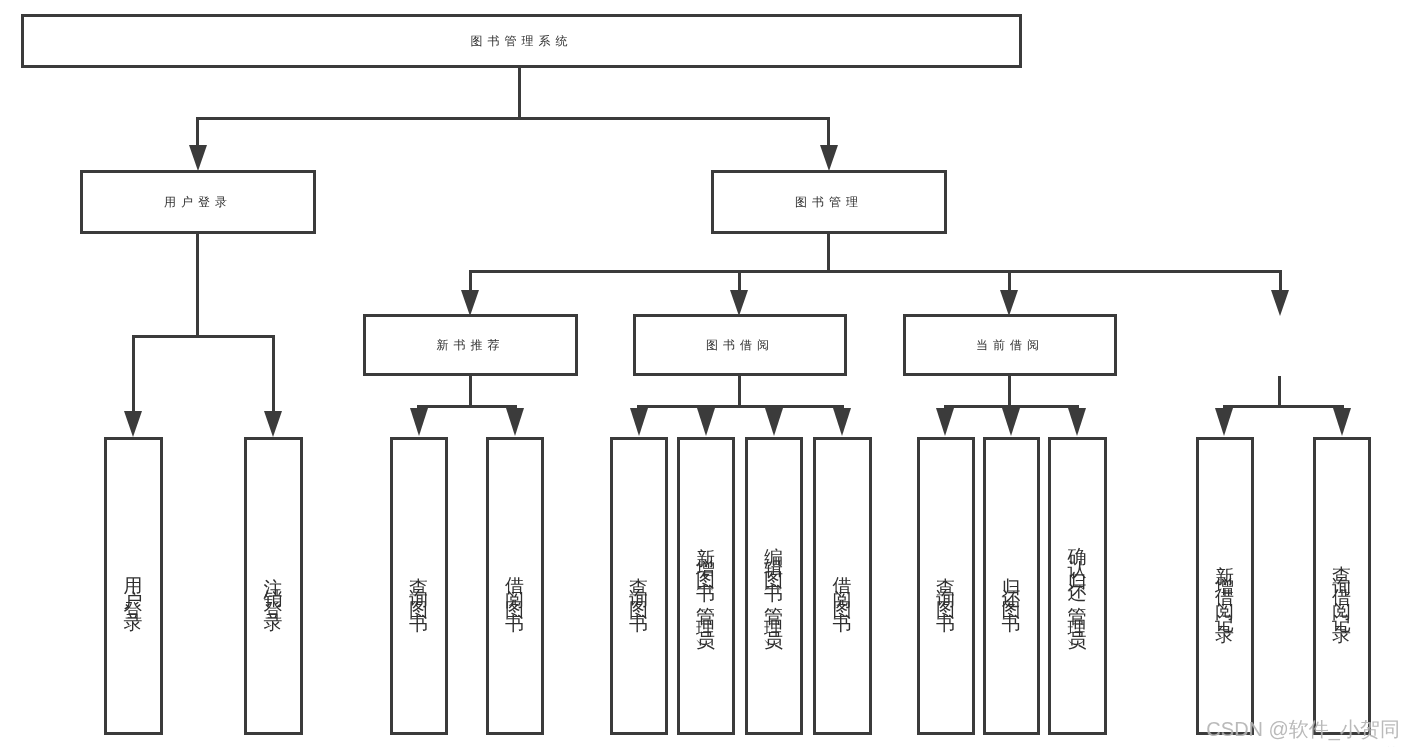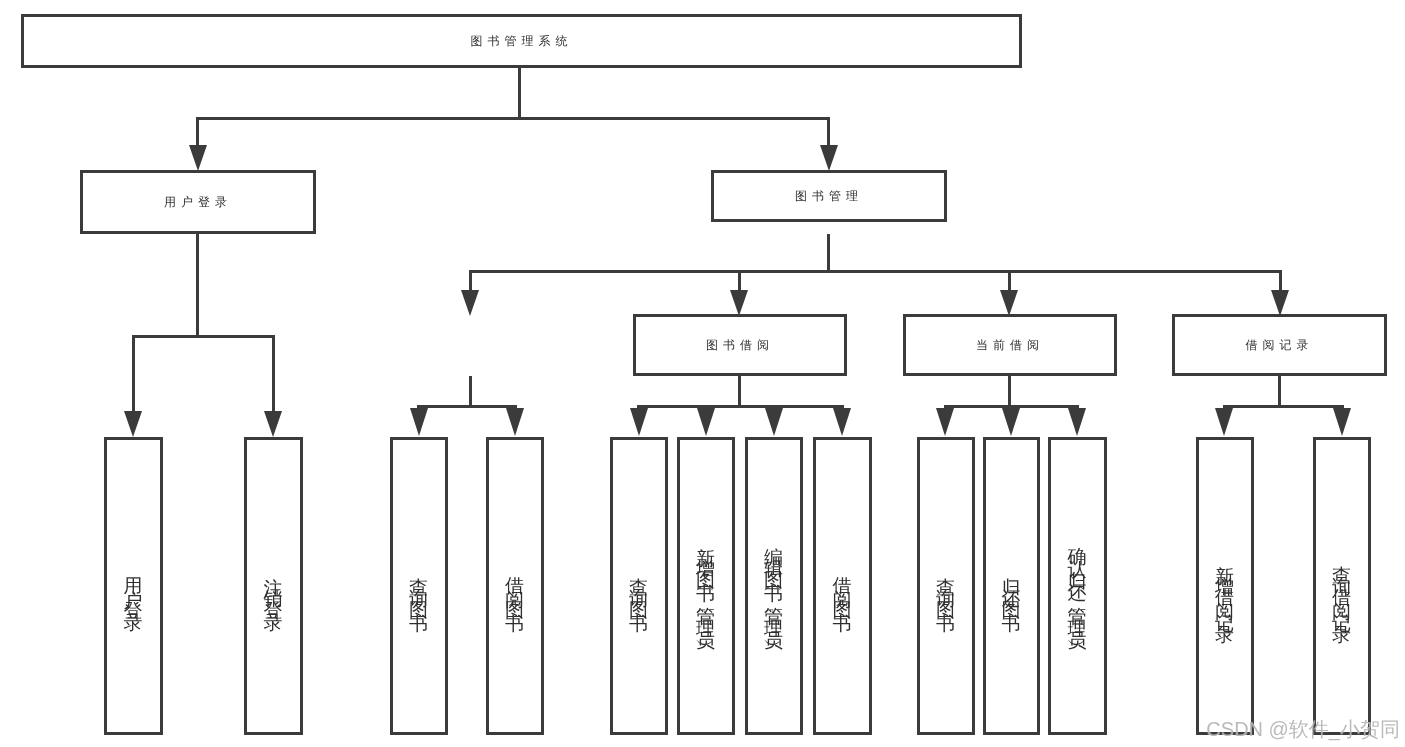--- a/index.html
+++ b/index.html
@@ -37,21 +37,21 @@
   <div class="box" style="left:21px;top:14px;width:1001px;height:54px;">图书管理系统</div>
 
   <div class="vline" style="left:518px;top:68px;width:3px;height:51px;"></div>
   <div class="hline" style="left:196px;top:117px;width:634px;height:3px;"></div>
   <div class="vline" style="left:196px;top:117px;width:3px;height:30px;"></div>
   <div class="arr" style="left:189px;top:145px;"></div>
   <div class="vline" style="left:827px;top:117px;width:3px;height:30px;"></div>
   <div class="arr" style="left:820px;top:145px;"></div>
 
   <div class="box" style="left:80px;top:170px;width:236px;height:64px;">用户登录</div>
-  <div class="box" style="left:711px;top:170px;width:236px;height:52px;">图书管理</div>
+  <div class="box" style="left:711px;top:170px;width:236px;height:64px;">图书管理</div>
 
   <div class="vline" style="left:196px;top:234px;width:3px;height:103px;"></div>
   <div class="hline" style="left:132px;top:335px;width:143px;height:3px;"></div>
   <div class="vline" style="left:132px;top:335px;width:3px;height:77px;"></div>
   <div class="arr" style="left:124px;top:411px;"></div>
   <div class="vline" style="left:272px;top:335px;width:3px;height:77px;"></div>
   <div class="arr" style="left:264px;top:411px;"></div>
 
   <div class="box leaf" style="left:104px;top:437px;width:59px;height:298px;">用户登录</div>
   <div class="box leaf" style="left:244px;top:437px;width:59px;height:298px;">注销登录</div>
@@ -60,23 +60,23 @@
   <div class="hline" style="left:469px;top:270px;width:813px;height:3px;"></div>
   <div class="vline" style="left:469px;top:270px;width:3px;height:22px;"></div>
   <div class="arr" style="left:461px;top:290px;"></div>
   <div class="vline" style="left:738px;top:270px;width:3px;height:22px;"></div>
   <div class="arr" style="left:730px;top:290px;"></div>
   <div class="vline" style="left:1008px;top:270px;width:3px;height:22px;"></div>
   <div class="arr" style="left:1000px;top:290px;"></div>
   <div class="vline" style="left:1279px;top:270px;width:3px;height:22px;"></div>
   <div class="arr" style="left:1271px;top:290px;"></div>
 
+  <div class="box" style="left:363px;top:314px;width:215px;height:62px;">新书推荐</div>
   <div class="box" style="left:903px;top:314px;width:214px;height:62px;">当前借阅</div>
   <div class="box" style="left:633px;top:314px;width:214px;height:62px;">图书借阅</div>
-  <div class="box" style="left:1172px;top:314px;width:215px;height:62px;">借阅记录</div>
 
   <div class="vline" style="left:469px;top:376px;width:3px;height:32px;"></div>
   <div class="hline" style="left:417px;top:405px;width:100px;height:3px;"></div>
   <div class="arr arr-leaf" style="left:410px;top:408px;"></div>
   <div class="arr arr-leaf" style="left:506px;top:408px;"></div>
   <div class="box leaf" style="left:390px;top:437px;width:58px;height:298px;">查询图书</div>
   <div class="box leaf" style="left:486px;top:437px;width:58px;height:298px;">借阅图书</div>
 
   <div class="vline" style="left:738px;top:376px;width:3px;height:32px;"></div>
   <div class="hline" style="left:637px;top:405px;width:207px;height:3px;"></div>

